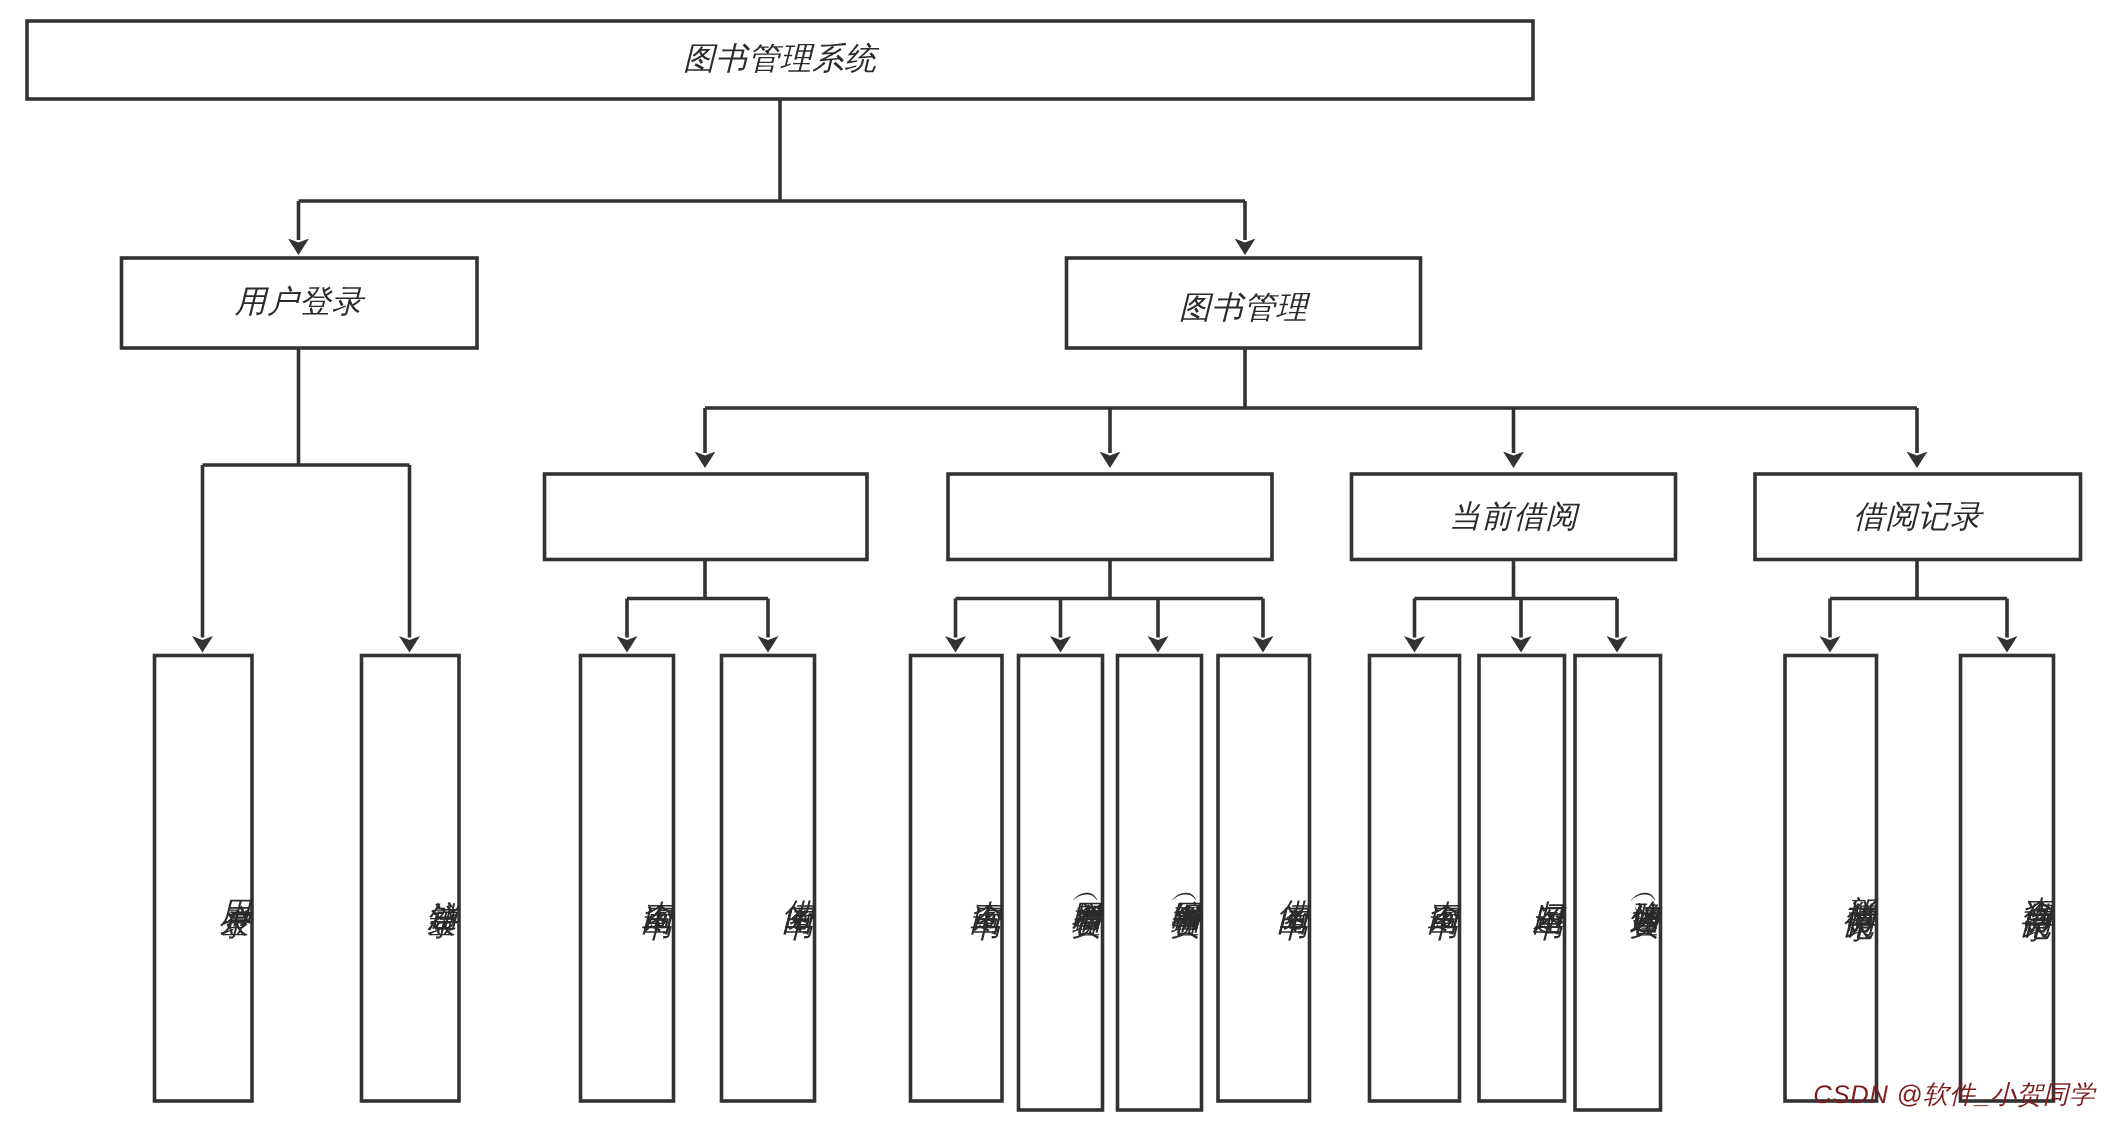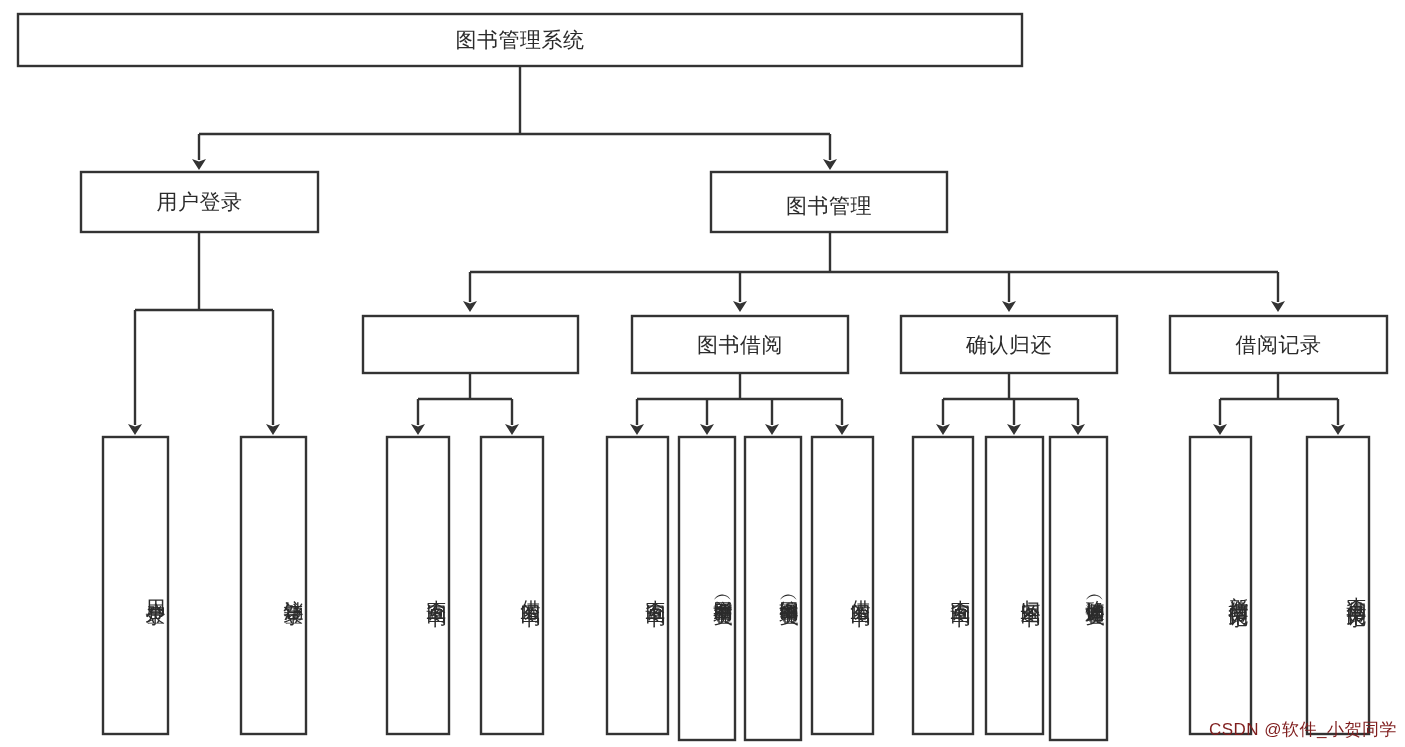--- a/index.html
+++ b/index.html
@@ -10,20 +10,21 @@
   }
   body {
     font-family: "Liberation Sans", "DejaVu Sans", sans-serif;
   }
   #diagram-root {
     position: relative;
     width: 1405px;
     height: 747px;
     background: #ffffff;
     overflow: hidden;
+    font-style: italic;
   }
   svg#tree-svg {
     position: absolute;
     left: 0;
     top: 0;
     width: 1405px;
     height: 747px;
   }
   .node-box {
     fill: #ffffff;
@@ -165,22 +166,21 @@
       <rect class="node-box" x="1190" y="437" width="61" height="297"></rect>
       <rect class="node-box" x="1307" y="437" width="62" height="297"></rect>
     </g>
   </svg>
 
   <div class="node-label horizontal" style="left:18px; top:14px; width:1004px; height:52px;">图书管理系统</div>
 
   <div class="node-label horizontal" style="left:81px; top:172px; width:237px; height:60px;">用户登录</div>
   <div class="node-label horizontal" style="left:711px; top:176px; width:236px; height:60px;">图书管理</div>
 
-  <div class="node-label horizontal" style="left:632px; top:316px; width:216px; height:57px;">图书借阅</div>
-  <div class="node-label horizontal" style="left:901px; top:316px; width:216px; height:57px;">确认归还</div>
+  <div class="node-label horizontal" style="left:901px; top:316px; width:216px; height:57px;">当前借阅</div>
   <div class="node-label horizontal" style="left:1170px; top:316px; width:217px; height:57px;">借阅记录</div>
 
   <div class="node-label vertical" style="left:103px; top:437px; width:65px; height:297px;">用户登录</div>
   <div class="node-label vertical" style="left:241px; top:437px; width:65px; height:297px;">注销登录</div>
 
   <div class="node-label vertical" style="left:387px; top:437px; width:62px; height:297px;">查询图书</div>
   <div class="node-label vertical" style="left:481px; top:437px; width:62px; height:297px;">借阅图书</div>
 
   <div class="node-label vertical" style="left:607px; top:437px; width:61px; height:297px;">查询图书</div>
   <div class="node-label vertical tall" style="left:679px; top:437px; width:56px; height:303px;">新增图书（管理员）</div>

